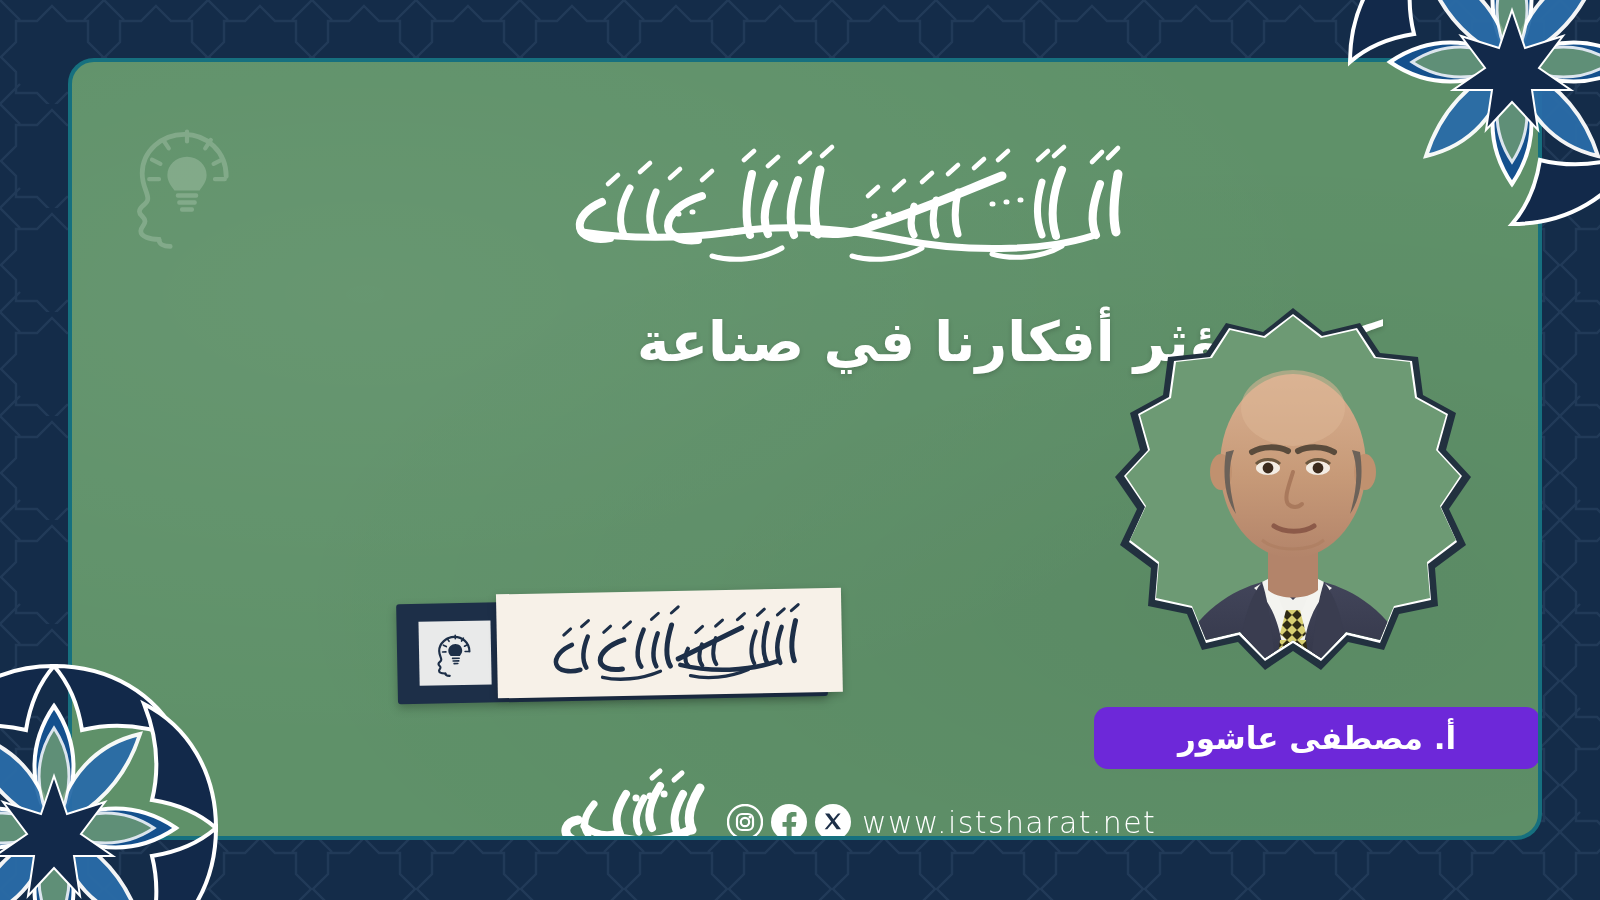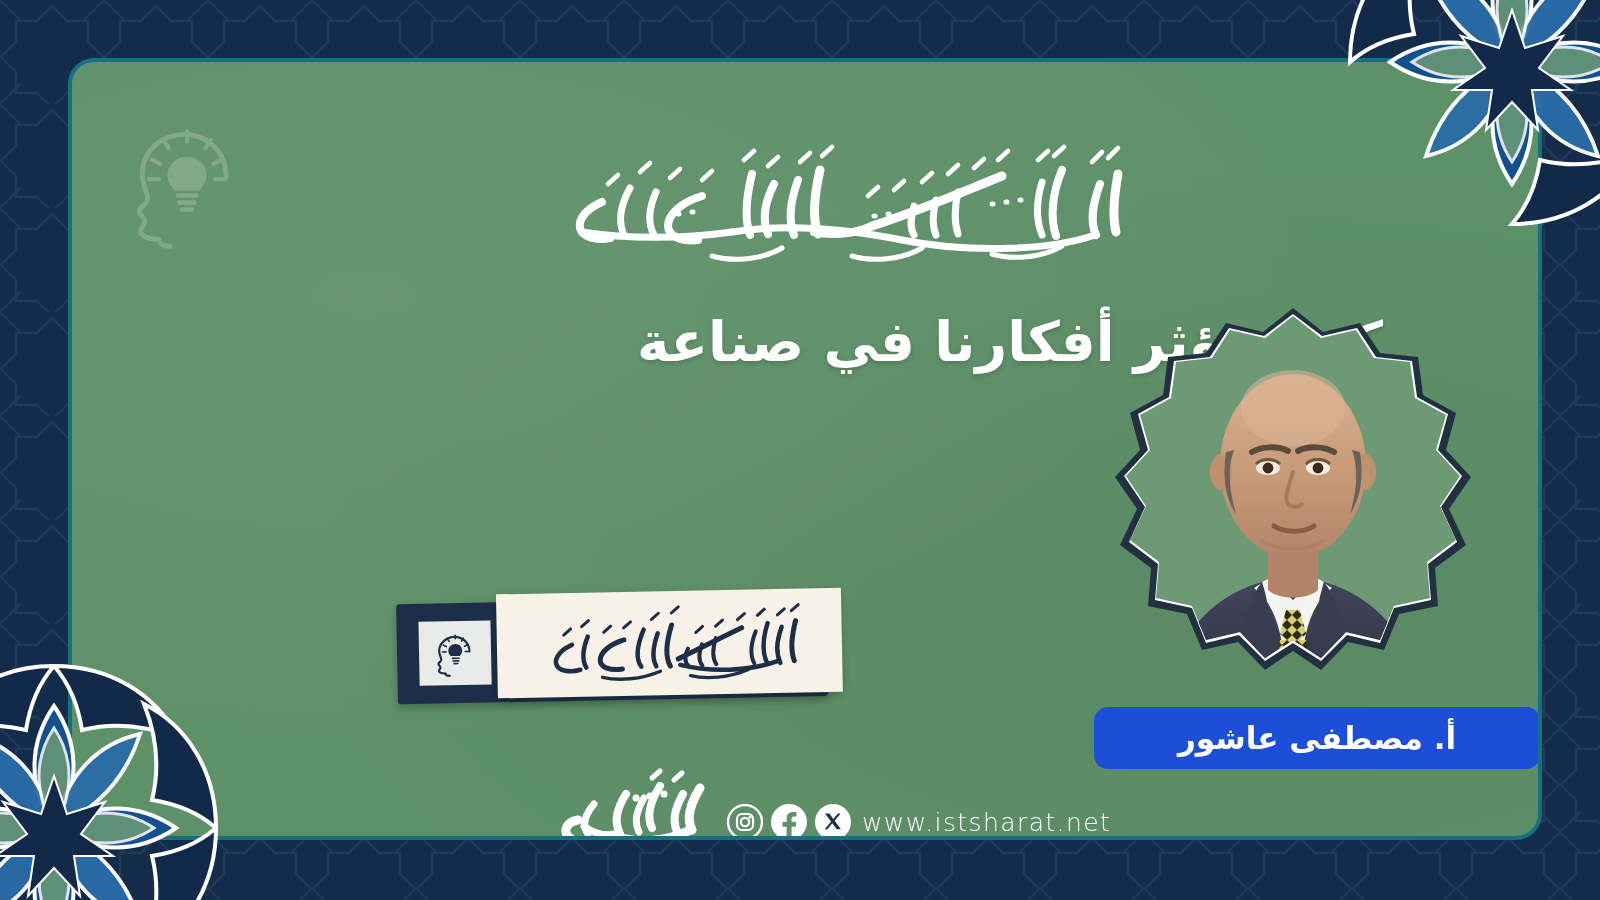--- a/index.html
+++ b/index.html
@@ -116,21 +116,21 @@
     left:1030px; top:238px;
     width:382px; height:400px;
   }
   .portrait svg{ width:100%; height:100%; display:block; }
 
   
   .name-badge{
     position:absolute;
     left:1022px; top:645px;
     width:446px; height:62px;
-    background:#1d4ed8;
+    background:#6d28d9;
     border-radius:14px;
     display:flex; align-items:center; justify-content:center;
     direction:rtl;
   }
   .name-badge span{
     color:#ffffff;
     font-size:31px;
     font-weight:bold;
     letter-spacing:.5px;
   }
@@ -154,21 +154,21 @@
     border-radius:50%;
     display:flex; align-items:center; justify-content:center;
   }
   .social-icon.filled{ background:#ffffff; }
   .social-icon svg{ display:block; }
 
   .website{
     position:absolute;
     left:790px; top:742px;
     color:#ffffff;
-    font-size:25px;
+    font-size:30px;
     letter-spacing:1.4px;
     direction:ltr;
     font-weight:300;
     height:36px;
     display:flex; align-items:center;
   }
 
   
   .rosette{ position:absolute; }
   .rosette.top-right{ right:-92px; top:-118px; width:360px; height:360px; }

